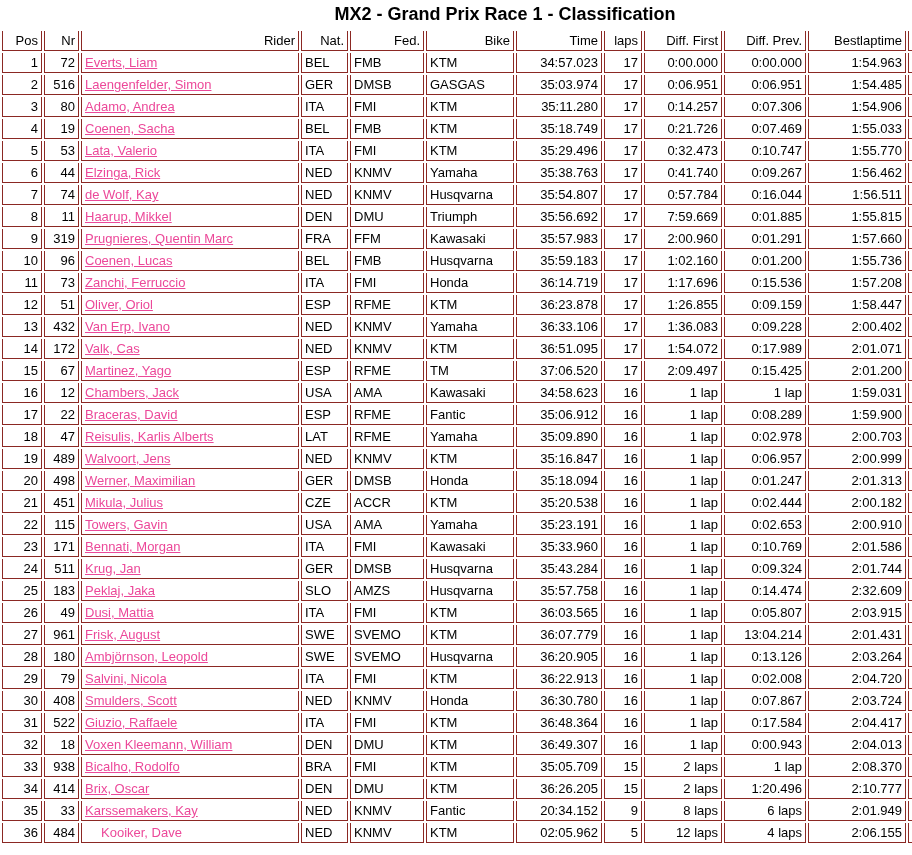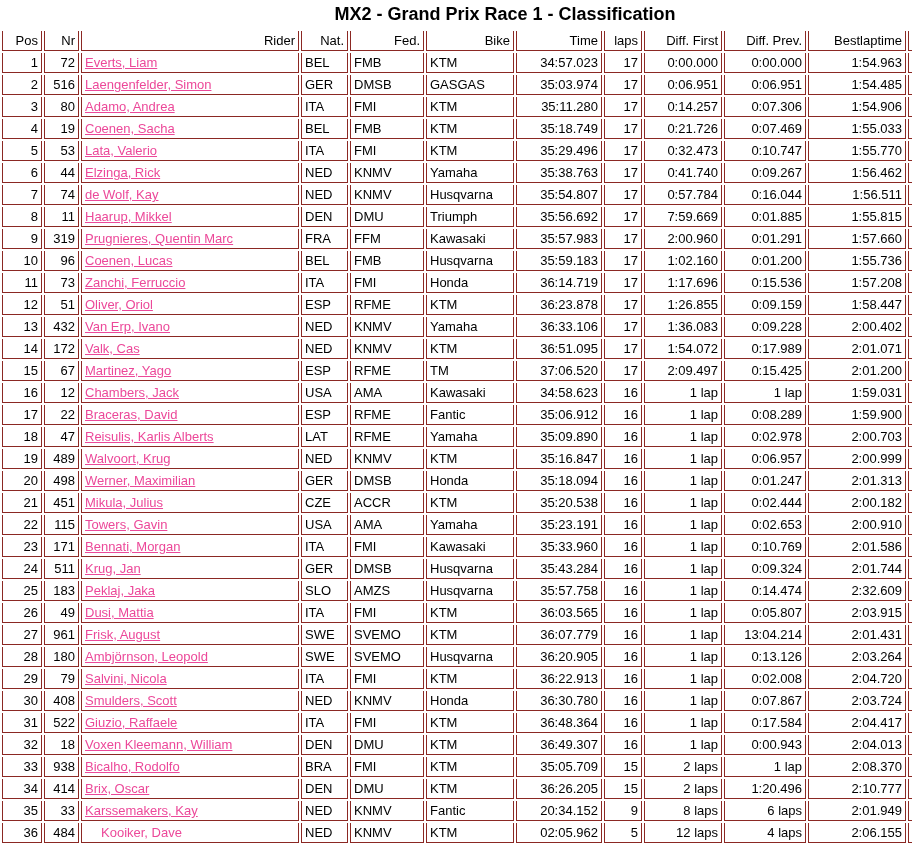--- a/index.html
+++ b/index.html
@@ -333,21 +333,21 @@
         <td class="a-right">35:09.890</td>
         <td class="a-right">16</td>
         <td class="a-right">1 lap</td>
         <td class="a-right">0:02.978</td>
         <td class="a-right">2:00.703</td>
         <td></td>
       </tr>
       <tr>
         <td class="a-right">19</td>
         <td class="a-right">489</td>
-        <td class="a-left"><span class="rider-link">Walvoort, Krug</span></td>
+        <td class="a-left"><span class="rider-link">Walvoort, Jens</span></td>
         <td class="a-left">NED</td>
         <td class="a-left">KNMV</td>
         <td class="a-left">KTM</td>
         <td class="a-right">35:16.847</td>
         <td class="a-right">16</td>
         <td class="a-right">1 lap</td>
         <td class="a-right">0:06.957</td>
         <td class="a-right">2:00.999</td>
         <td></td>
       </tr>

